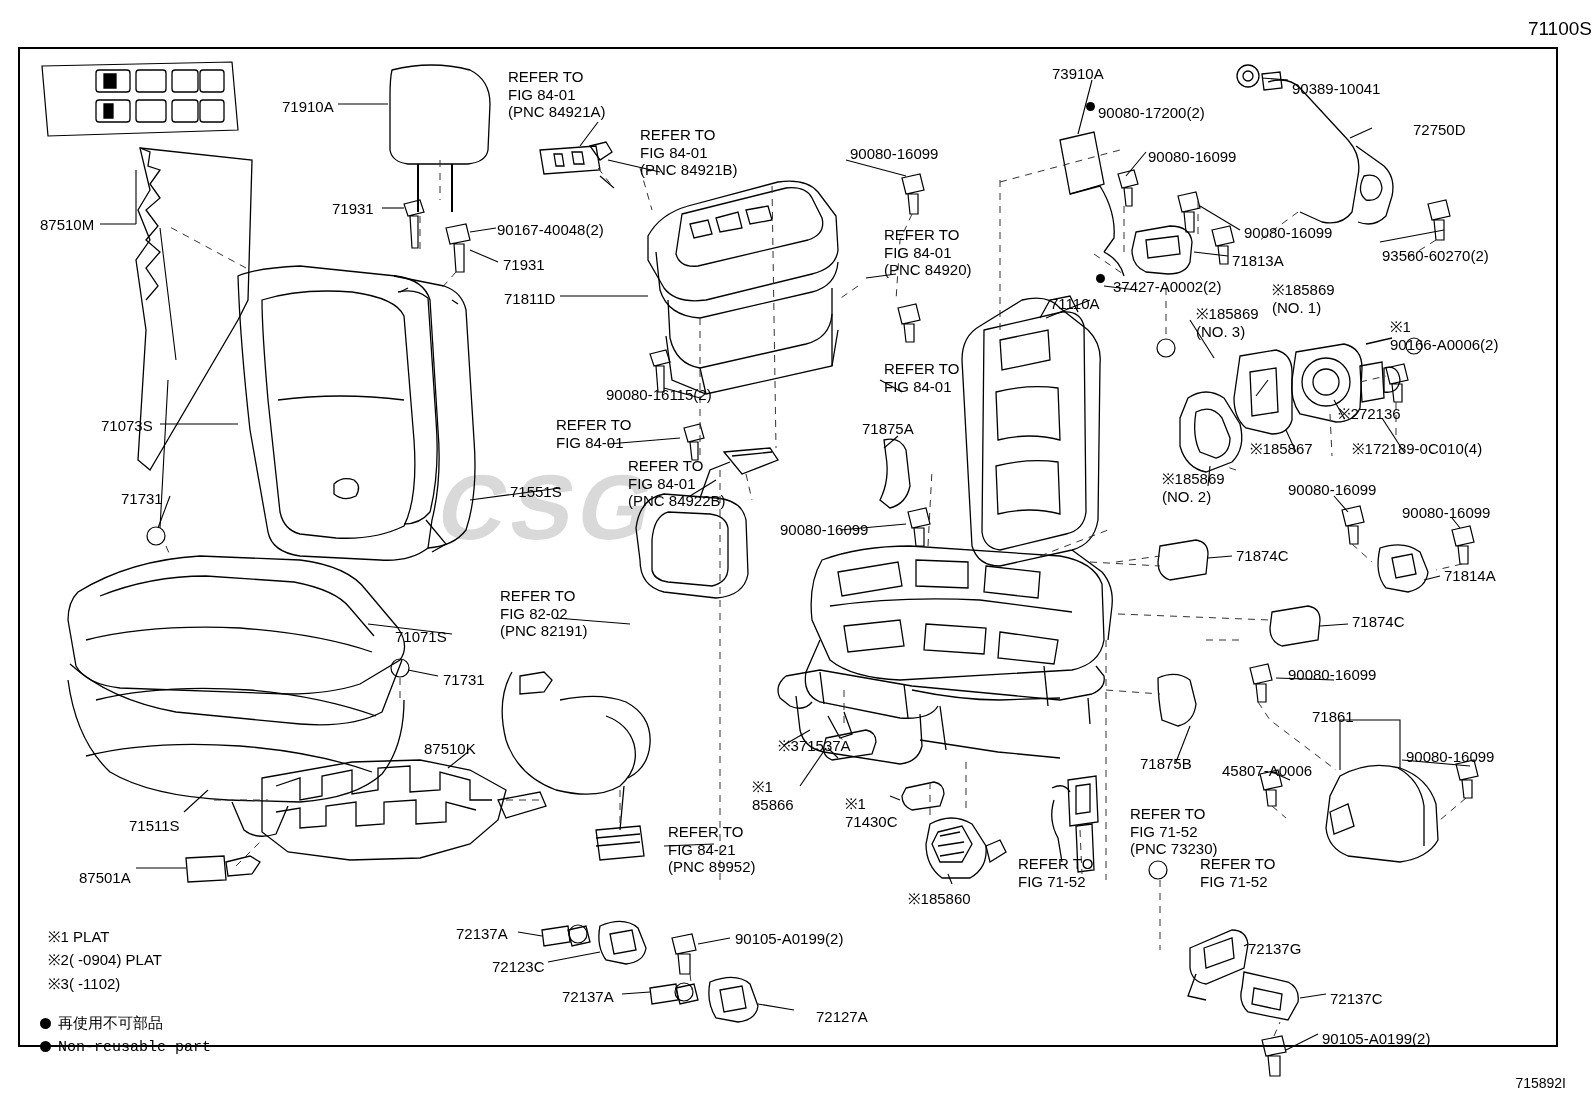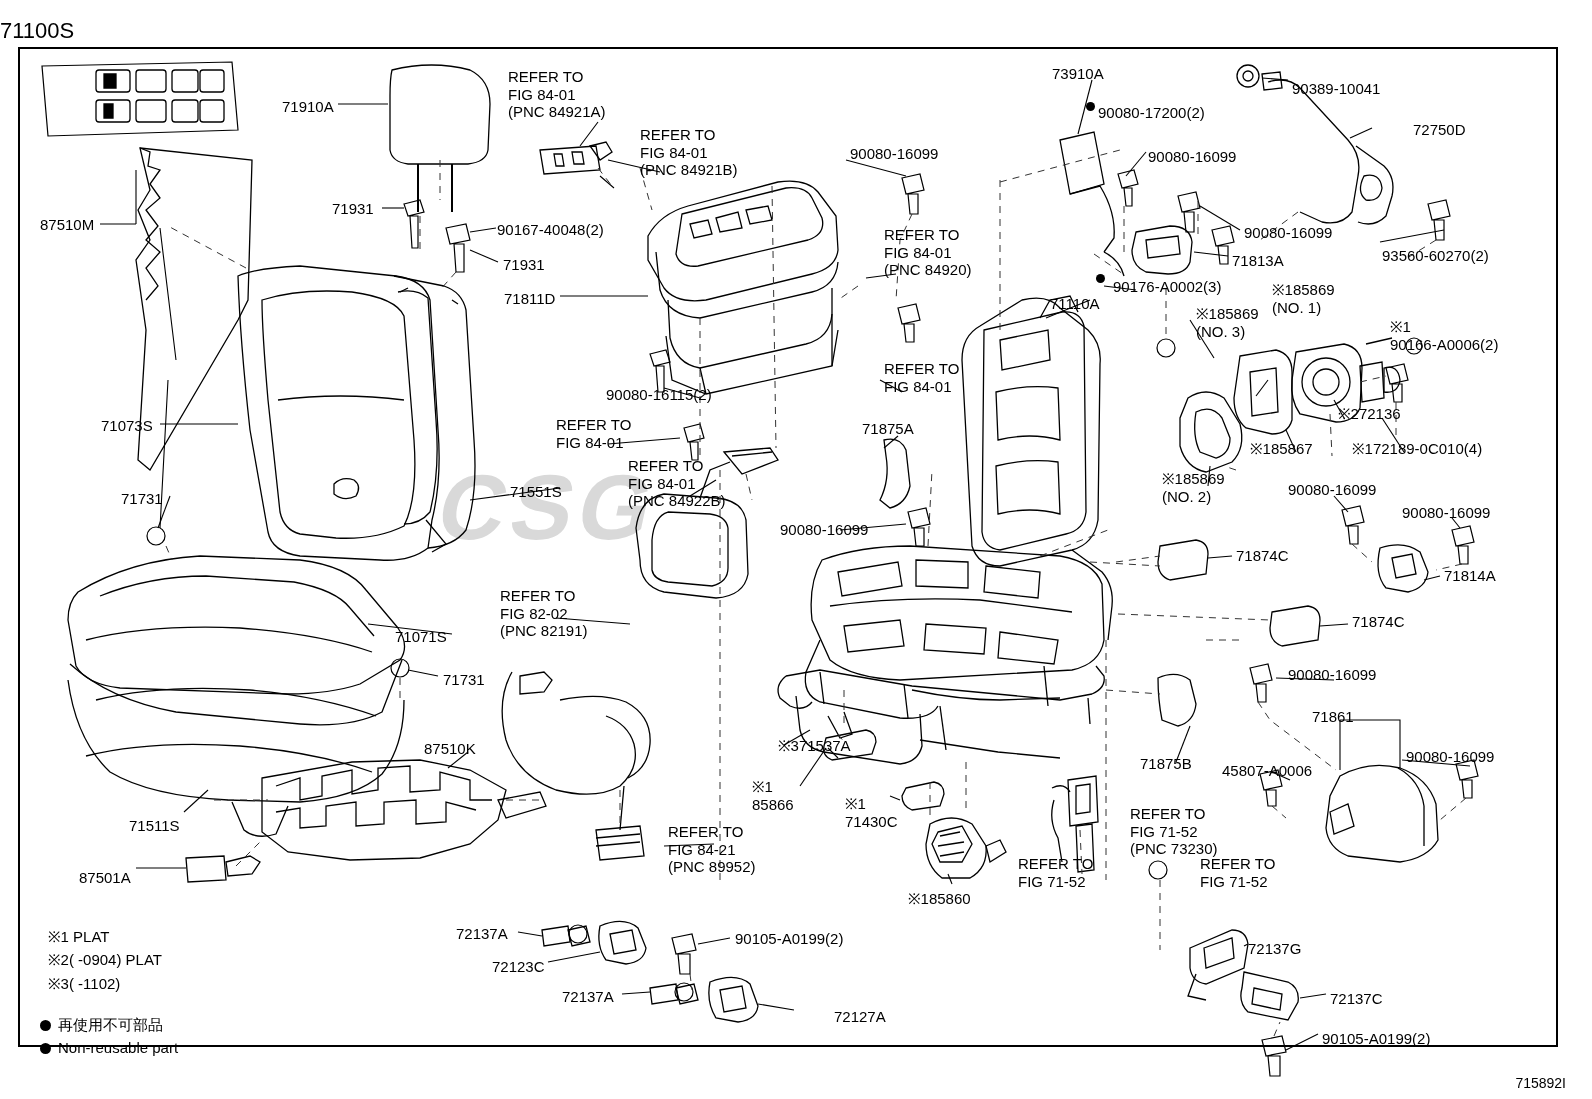--- a/index.html
+++ b/index.html
@@ -4,24 +4,24 @@
 <style>
   html,body{margin:0;padding:0;background:#ffffff;}
   body{width:1592px;height:1099px;position:relative;font-family:"Liberation Sans",sans-serif;color:#000;overflow:hidden;}
   #stage{position:absolute;left:0;top:0;width:1592px;height:1099px;}
   .frame{position:absolute;left:18px;top:47px;width:1540px;height:1000px;border:2px solid #000;box-sizing:border-box;}
   .lbl{position:absolute;font-size:15px;font-family:"Liberation Sans",sans-serif;white-space:pre;letter-spacing:0px;line-height:1.18;}
   .dot{position:absolute;width:9px;height:9px;border-radius:50%;background:#000;}
   svg.art{position:absolute;left:0;top:0;width:1592px;height:1099px;pointer-events:none;}
   .wm{position:absolute;left:440px;top:455px;font-size:92px;font-weight:bold;color:#d9d9d9;letter-spacing:6px;font-family:"Liberation Sans",sans-serif;transform:skewX(-12deg);}
   .legend{position:absolute;left:48px;top:925px;font-size:15px;line-height:1.55;}
-  .legend2{position:absolute;left:40px;top:1013px;font-size:15px;line-height:1.55;}
+  .legend2{position:absolute;left:40px;top:1013px;font-size:15px;line-height:1.55;font-family:Liberation Mono, monospace;}
   .bullet{display:inline-block;width:11px;height:11px;border-radius:50%;background:#000;margin-right:7px;vertical-align:-1px;}
   .code{position:absolute;right:26px;bottom:8px;font-size:14px;}
-  .ttl{position:absolute;left:0;top:18px;width:1592px;text-align:left;font-size:22px;}
+  .ttl{position:absolute;left:0;top:18px;width:1592px;text-align:right;font-size:19px;}
 </style>
 </head>
 <body>
 
 <div id="stage">
 
   <div class="ttl">71100S</div>
   <div class="frame"></div>
   <div class="wm">CSG</div>
 
@@ -404,21 +404,21 @@
   <div class="lbl" style="left:780px;top:521px">90080-16099</div>
   <div class="lbl" style="left:862px;top:420px">71875A</div>
   <div class="lbl" style="left:1052px;top:65px">73910A</div>
   <div class="lbl" style="left:1098px;top:104px">90080-17200(2)</div>
   <div class="lbl" style="left:1148px;top:148px">90080-16099</div>
   <div class="lbl" style="left:1292px;top:80px">90389-10041</div>
   <div class="lbl" style="left:1413px;top:121px">72750D</div>
   <div class="lbl" style="left:1382px;top:247px">93560-60270(2)</div>
   <div class="lbl" style="left:1244px;top:224px">90080-16099</div>
   <div class="lbl" style="left:1232px;top:252px">71813A</div>
-  <div class="lbl" style="left:1113px;top:278px">90176-A0002(3)</div>
+  <div class="lbl" style="left:1113px;top:278px">37427-A0002(2)</div>
   <div class="lbl" style="left:1050px;top:295px">71110A</div>
   <div class="lbl" style="left:1272px;top:281px">※185869
 (NO. 1)</div>
   <div class="lbl" style="left:1196px;top:305px">※185869
 (NO. 3)</div>
   <div class="lbl" style="left:1390px;top:318px">※1
 90166-A0006(2)</div>
   <div class="lbl" style="left:1338px;top:405px">※272136</div>
   <div class="lbl" style="left:1250px;top:440px">※185867</div>
   <div class="lbl" style="left:1352px;top:440px">※172189-0C010(4)</div>
@@ -437,21 +437,21 @@
   <div class="lbl" style="left:778px;top:737px">※371537A</div>
   <div class="lbl" style="left:752px;top:778px">※1
 85866</div>
   <div class="lbl" style="left:845px;top:795px">※1
 71430C</div>
   <div class="lbl" style="left:908px;top:890px">※185860</div>
   <div class="lbl" style="left:456px;top:925px">72137A</div>
   <div class="lbl" style="left:492px;top:958px">72123C</div>
   <div class="lbl" style="left:735px;top:930px">90105-A0199(2)</div>
   <div class="lbl" style="left:562px;top:988px">72137A</div>
-  <div class="lbl" style="left:834px;top:1008px">72127A</div>
+  <div class="lbl" style="left:816px;top:1008px">72127A</div>
   <div class="lbl" style="left:1248px;top:940px">72137G</div>
   <div class="lbl" style="left:1330px;top:990px">72137C</div>
   <div class="lbl" style="left:1322px;top:1030px">90105-A0199(2)</div>
 
   <div class="legend">
     <div>※1 PLAT</div>
     <div>※2(    -0904) PLAT</div>
     <div>※3(    -1102)</div>
   </div>
   <div class="legend2">

